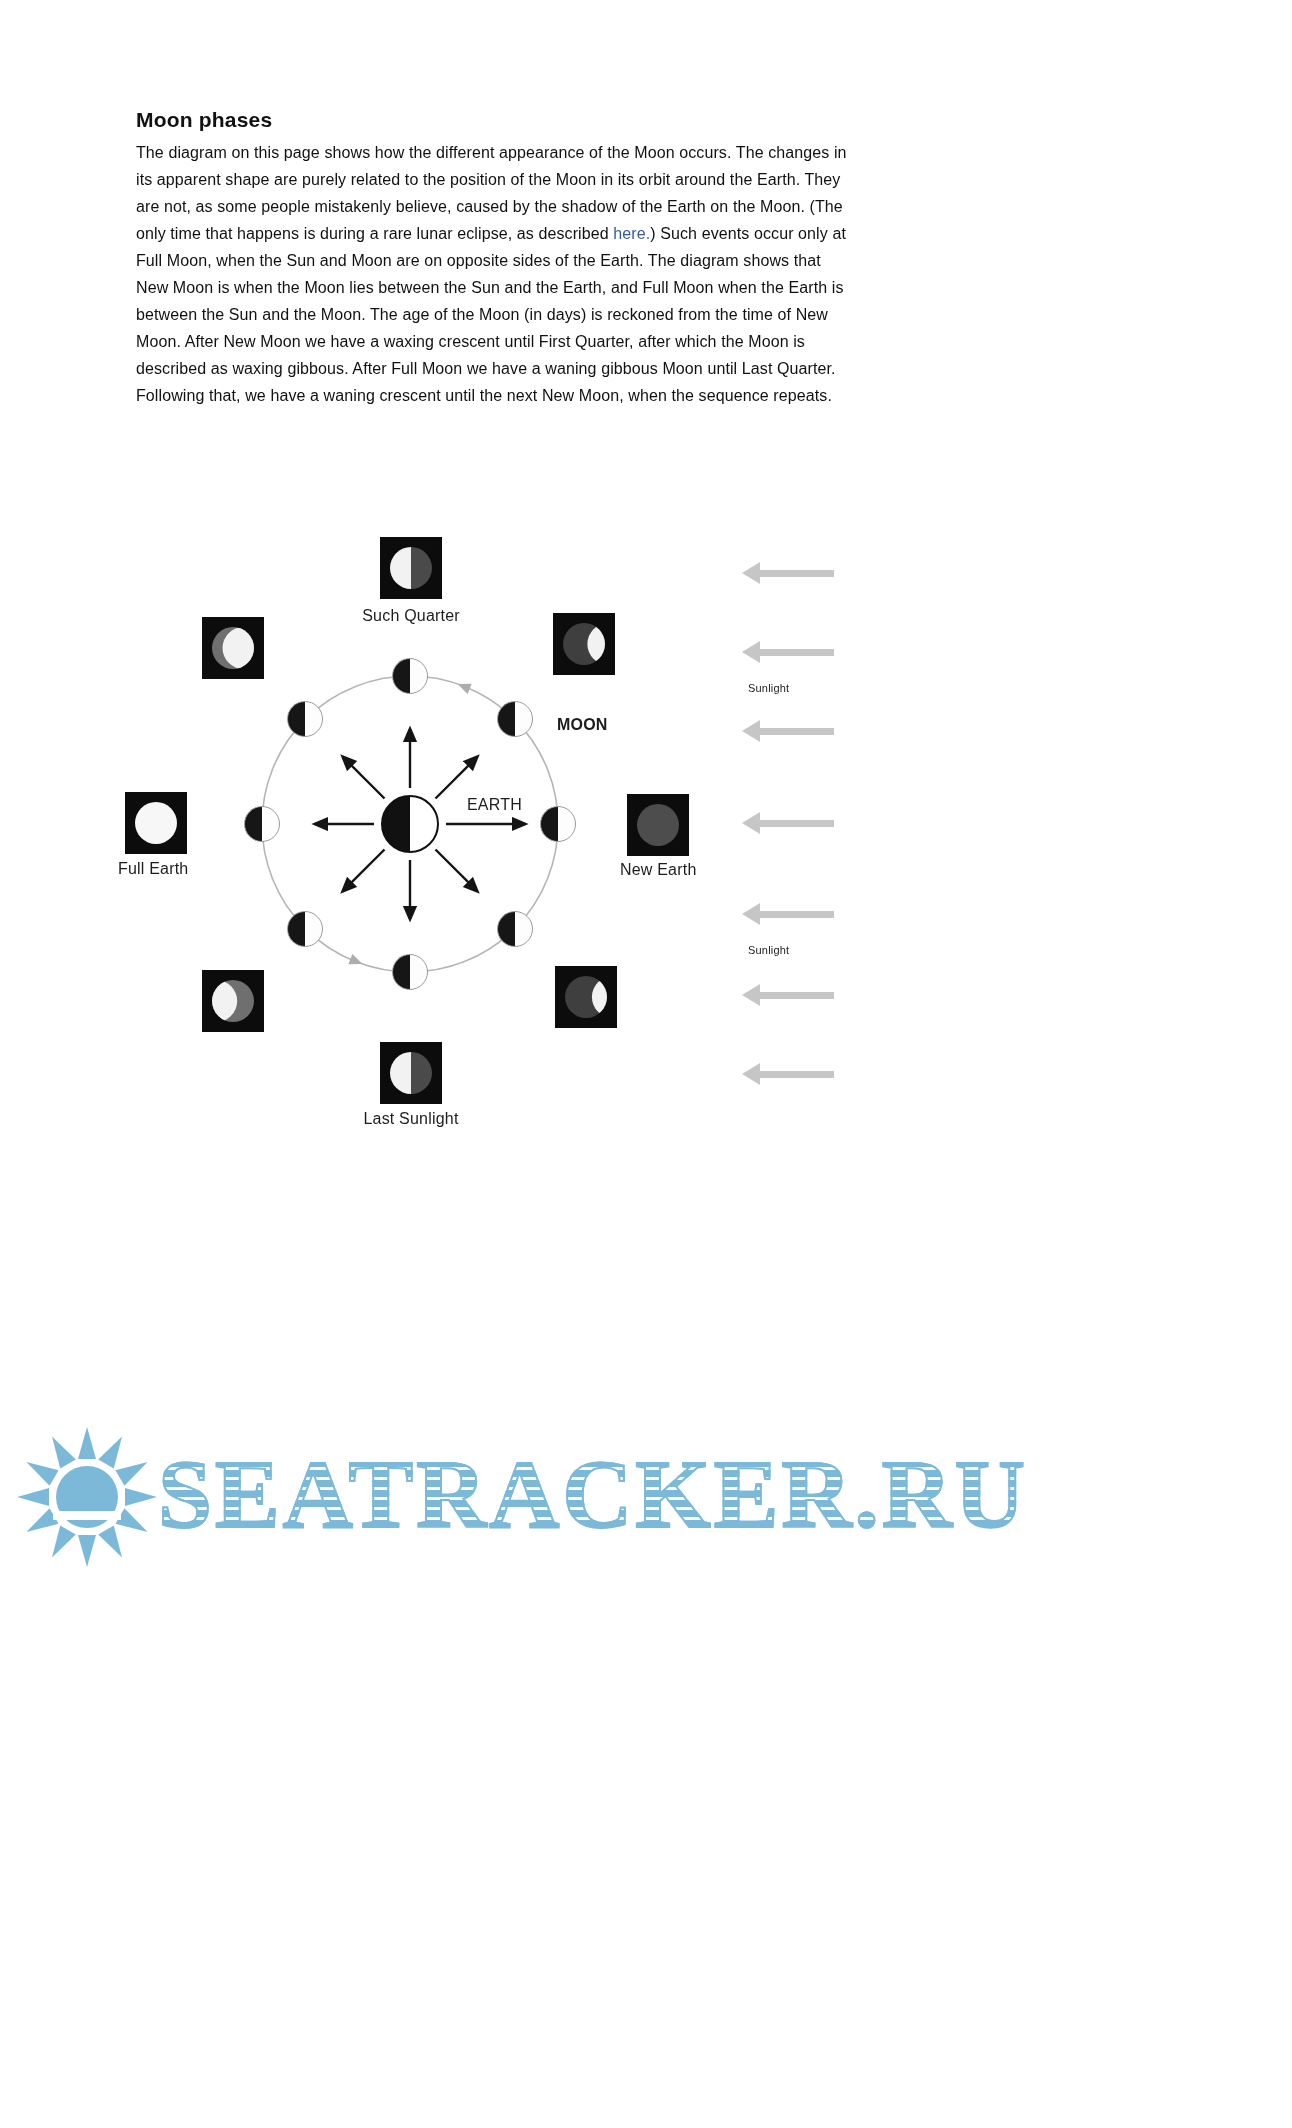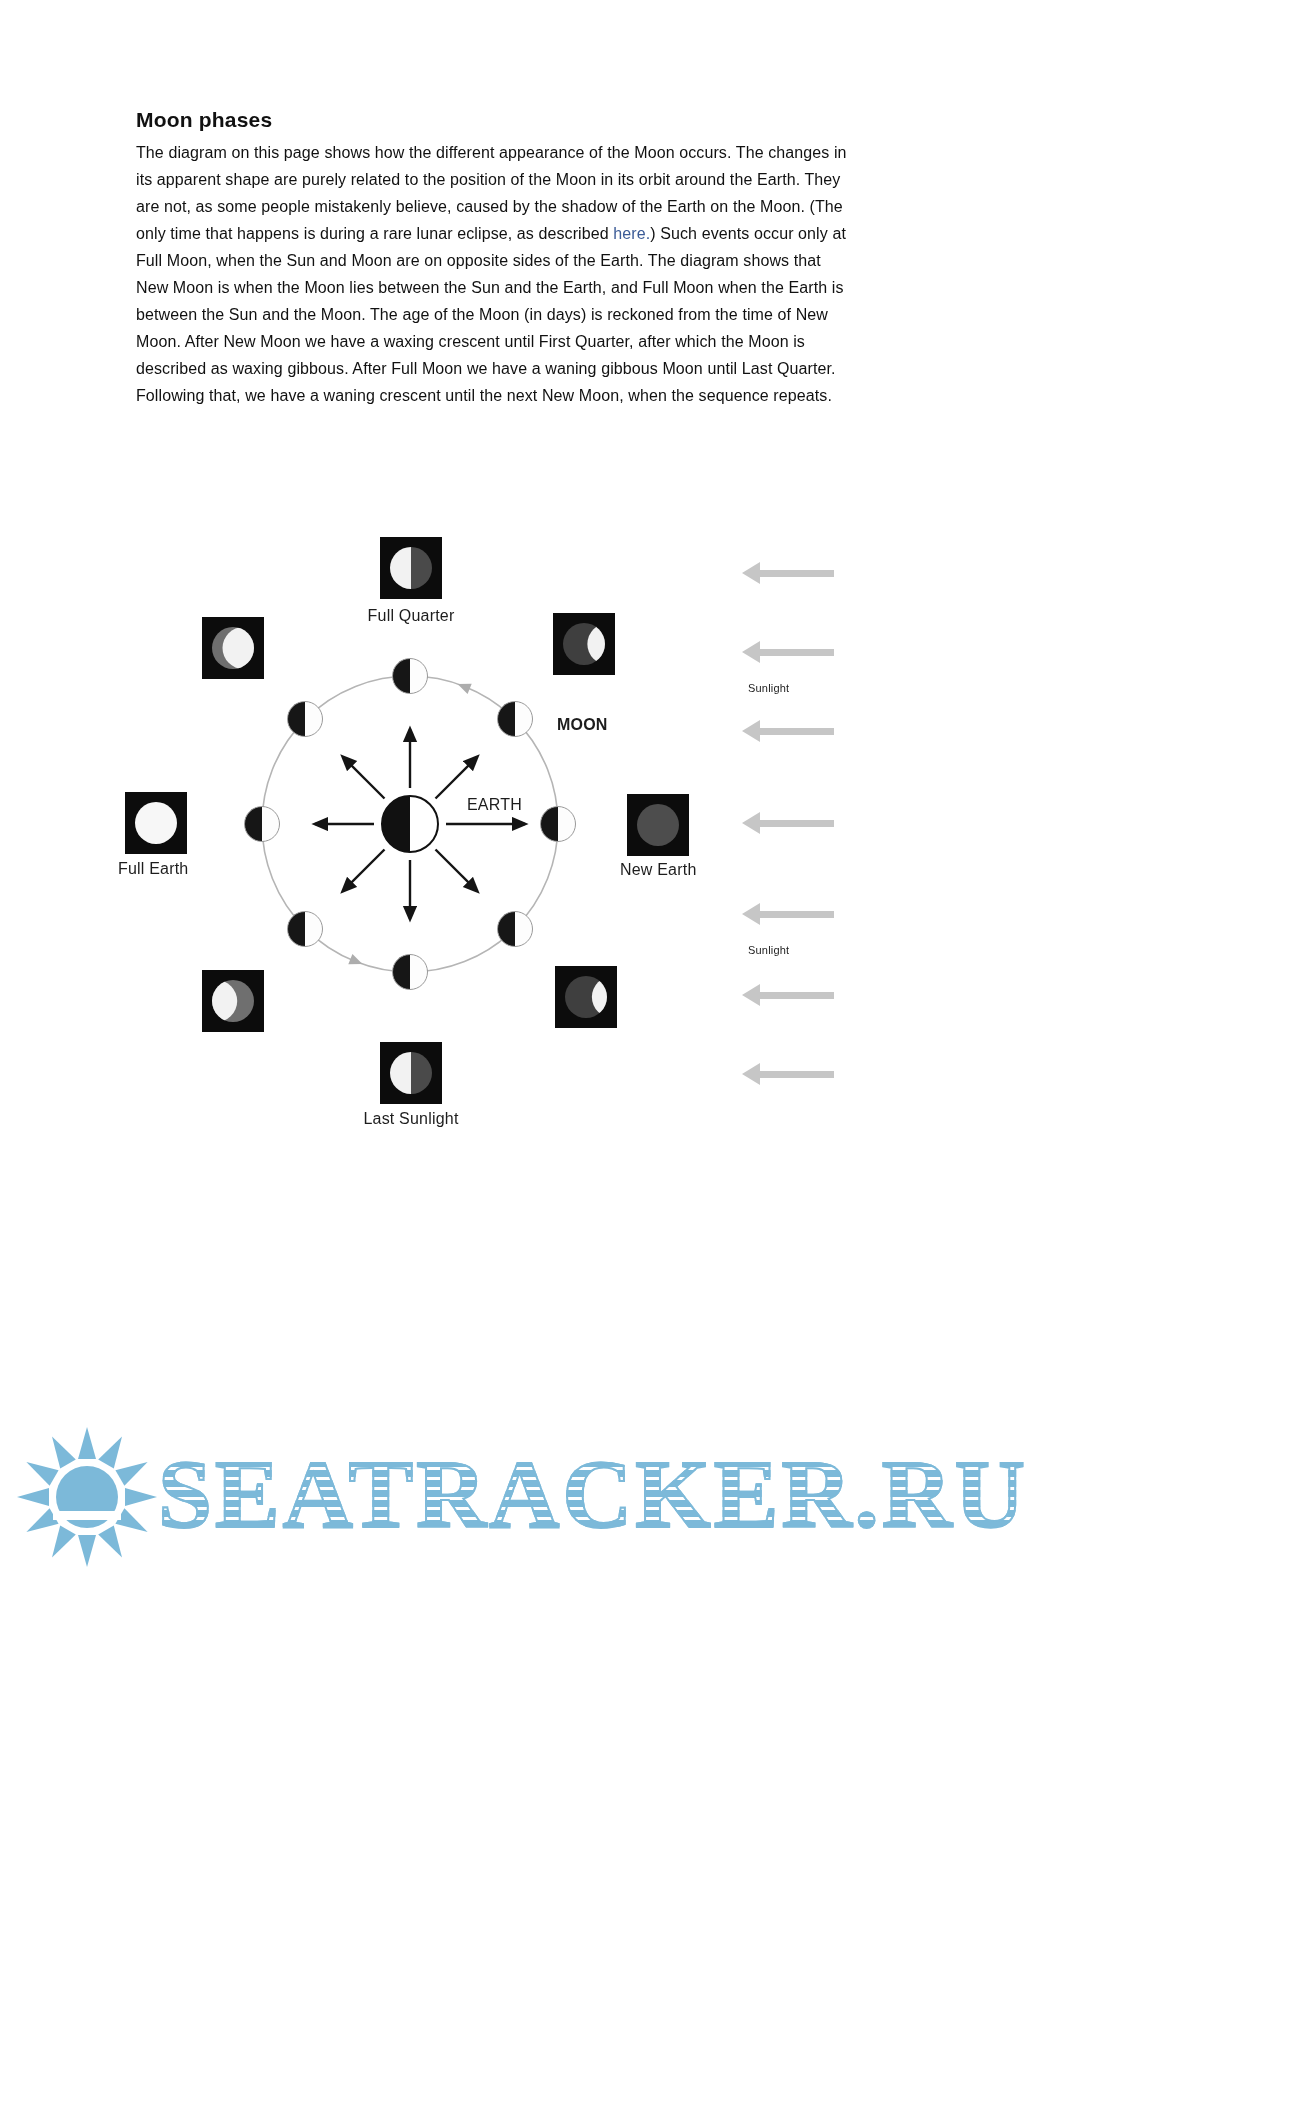--- a/index.html
+++ b/index.html
@@ -157,21 +157,21 @@
     <div class="phase-box box-lower-left">
       <div class="phase-moon ph-waning-gibbous"></div>
     </div>
     <div class="phase-box box-lower-right">
       <div class="phase-moon ph-waning-crescent"></div>
     </div>
     <div class="phase-box box-bottom">
       <div class="phase-moon ph-last-quarter"></div>
     </div>
 
-    <div class="lbl lbl-first-quarter">Full Quarter</div>
+    <div class="lbl lbl-first-quarter">Such Quarter</div>
     <div class="lbl lbl-full-moon">Full Earth</div>
     <div class="lbl lbl-new-moon">New Earth</div>
     <div class="lbl lbl-last-quarter">Last Sunlight</div>
 
     <div class="sun-arrow sa-1">
         <div class="head"></div>
         <div class="shaft"></div>
       </div>
     <div class="sun-arrow sa-2">
         <div class="head"></div>

